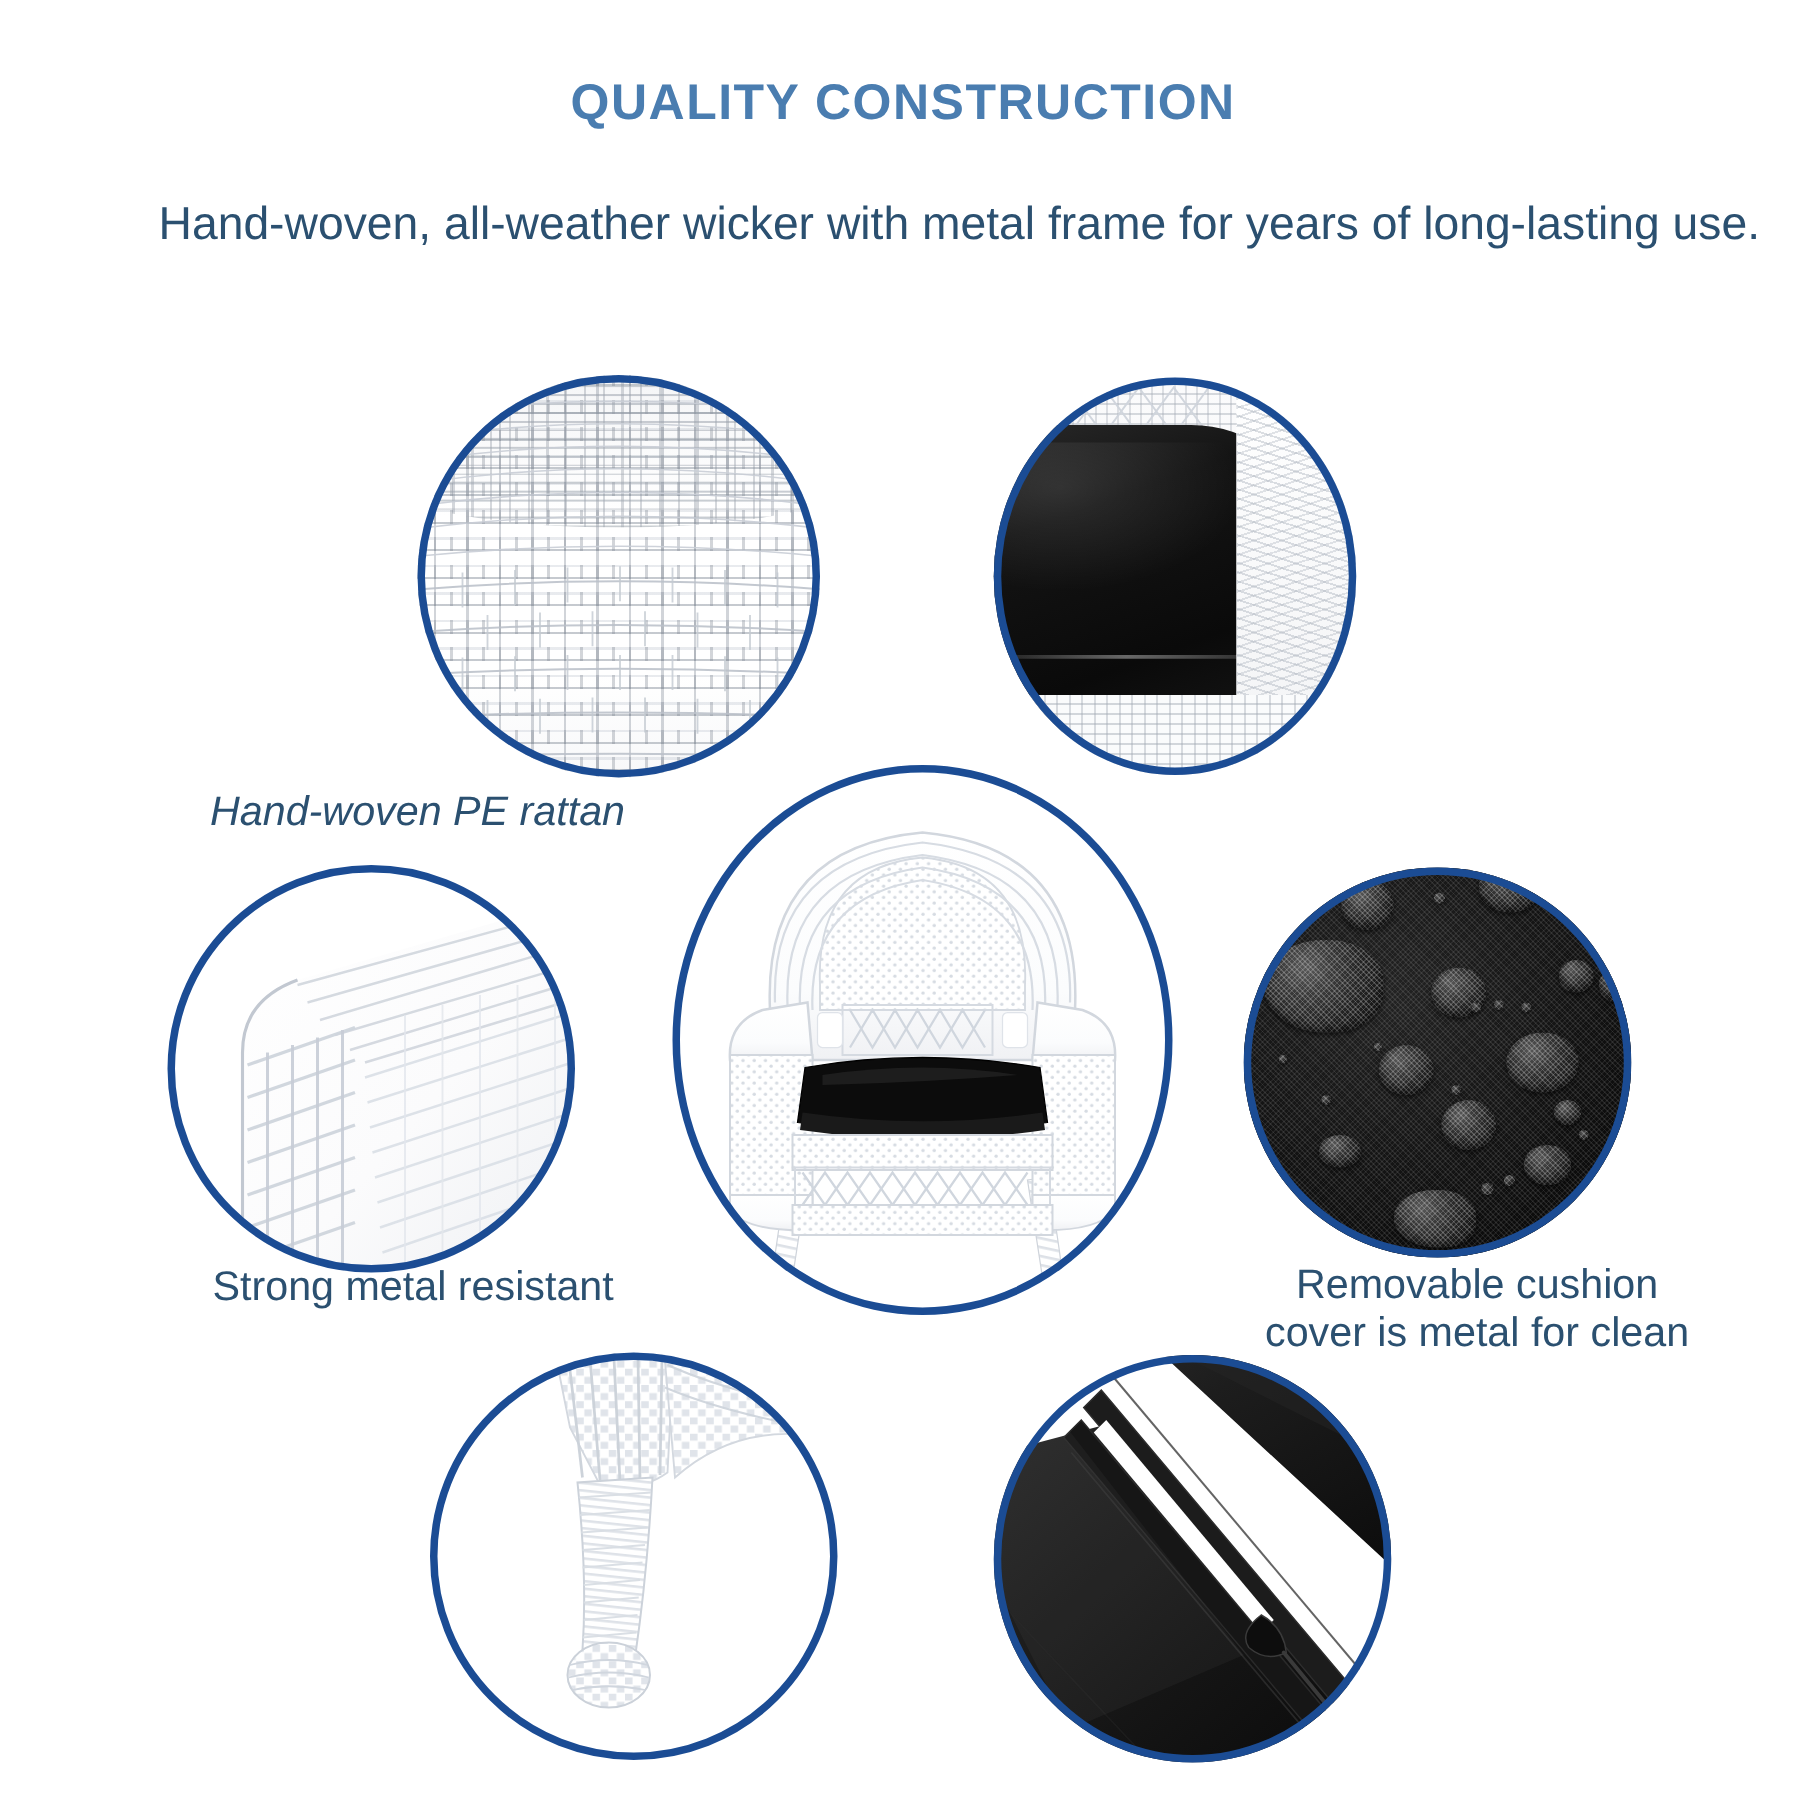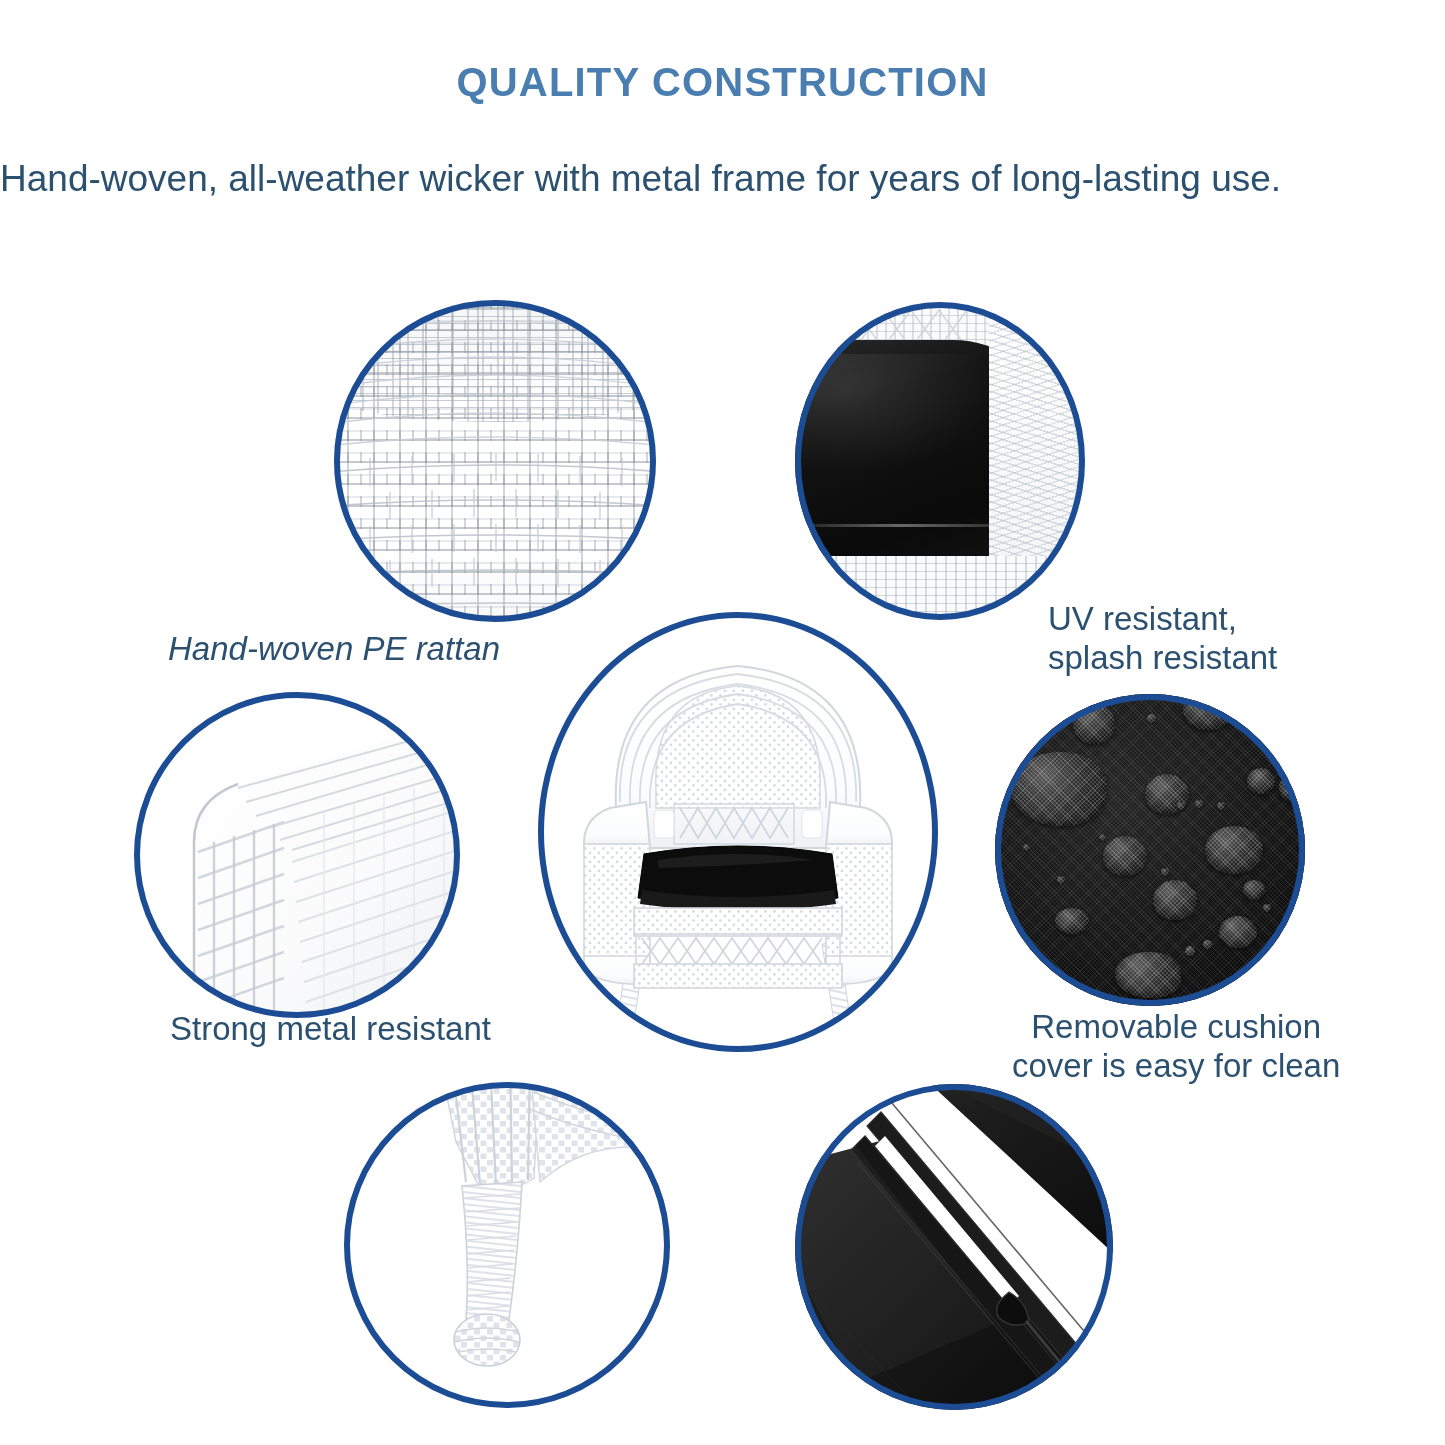--- a/index.html
+++ b/index.html
@@ -15,21 +15,21 @@
 
   
   .title {
     position:absolute; left:0; top:60px; width:1445px;
     text-align:center;
     font-size:40px; font-weight:bold; letter-spacing:1.2px;
     color:#4A7DB0;
   }
   .subtitle {
     position:absolute; left:0; top:158px; width:1408px;
-    text-align:left;
+    text-align:right;
     font-size:37px; font-weight:400;
     color:#2B5070;
     white-space:nowrap;
   }
 
   
   .circle {
     position:absolute;
     border-radius:50%;
     overflow:hidden;
@@ -213,22 +213,20 @@
                   linear-gradient(180deg,#ffffff,#f2f3f5);"></div>
 
     <div style="position:absolute; left:0; bottom:0; width:290px; height:64px;
                 background:
                   repeating-linear-gradient(0deg, rgba(160,168,178,.45) 0 1.4px, rgba(255,255,255,0) 1.4px 8px),
                   repeating-linear-gradient(90deg, rgba(150,158,170,.35) 0 1.8px, rgba(255,255,255,0) 1.8px 10px),
                   #fafbfc;"></div>
   </div>
   <div class="ring" style="left:795px; top:302px; width:290px; height:318px;"></div>
 
-  <div class="caption" style="left:1048px; top:600px;">UV resistant,
-splash resistant</div>
 
   <div class="circle" style="left:134px; top:692px; width:326px; height:326px;">
     <div class="weave-open"></div>
     <svg width="326" height="326" viewBox="0 0 326 326" style="position:absolute;inset:0;">
       <defs>
         <linearGradient id="armG" x1="0" y1="0" x2="1" y2="1">
           <stop offset="0%" stop-color="#ffffff"></stop>
             <stop offset="55%" stop-color="#fbfbfc"></stop>
           <stop offset="100%" stop-color="#eef0f3"></stop>
         </linearGradient>
@@ -379,21 +377,21 @@
     <div class="drop tiny" style="left:62px;  top:182px; width:8px;  height:8px;"></div>
     <div class="drop tiny" style="left:28px;  top:150px; width:7px;  height:7px;"></div>
     <div class="drop tiny" style="left:166px; top:174px; width:8px;  height:8px;"></div>
     <div class="drop tiny" style="left:208px; top:246px; width:9px;  height:9px;"></div>
     <div class="drop tiny" style="left:268px; top:210px; width:8px;  height:8px;"></div>
     <div class="drop tiny" style="left:190px; top:252px; width:10px; height:10px;"></div>
   </div>
   <div class="ring" style="left:995px; top:694px; width:310px; height:312px;"></div>
 
   <div class="caption" style="left:1012px; top:1008px; text-align:center;">Removable cushion
-cover is easy for clean</div>
+cover is metal for clean</div>
 
   <div class="circle" style="left:344px; top:1082px; width:326px; height:326px;">
     <svg width="326" height="326" viewBox="0 0 326 326" style="position:absolute;inset:0;background:#fff;">
       <defs>
         <pattern id="legwrap" width="6" height="6" patternUnits="userSpaceOnUse" patternTransform="rotate(6)">
           <rect width="6" height="6" fill="#ffffff"></rect>
           <rect width="6" height="2" fill="#dee2e8"></rect>
         </pattern>
         <pattern id="legweave" width="13" height="13" patternUnits="userSpaceOnUse">
           <rect width="13" height="13" fill="#ffffff"></rect>

